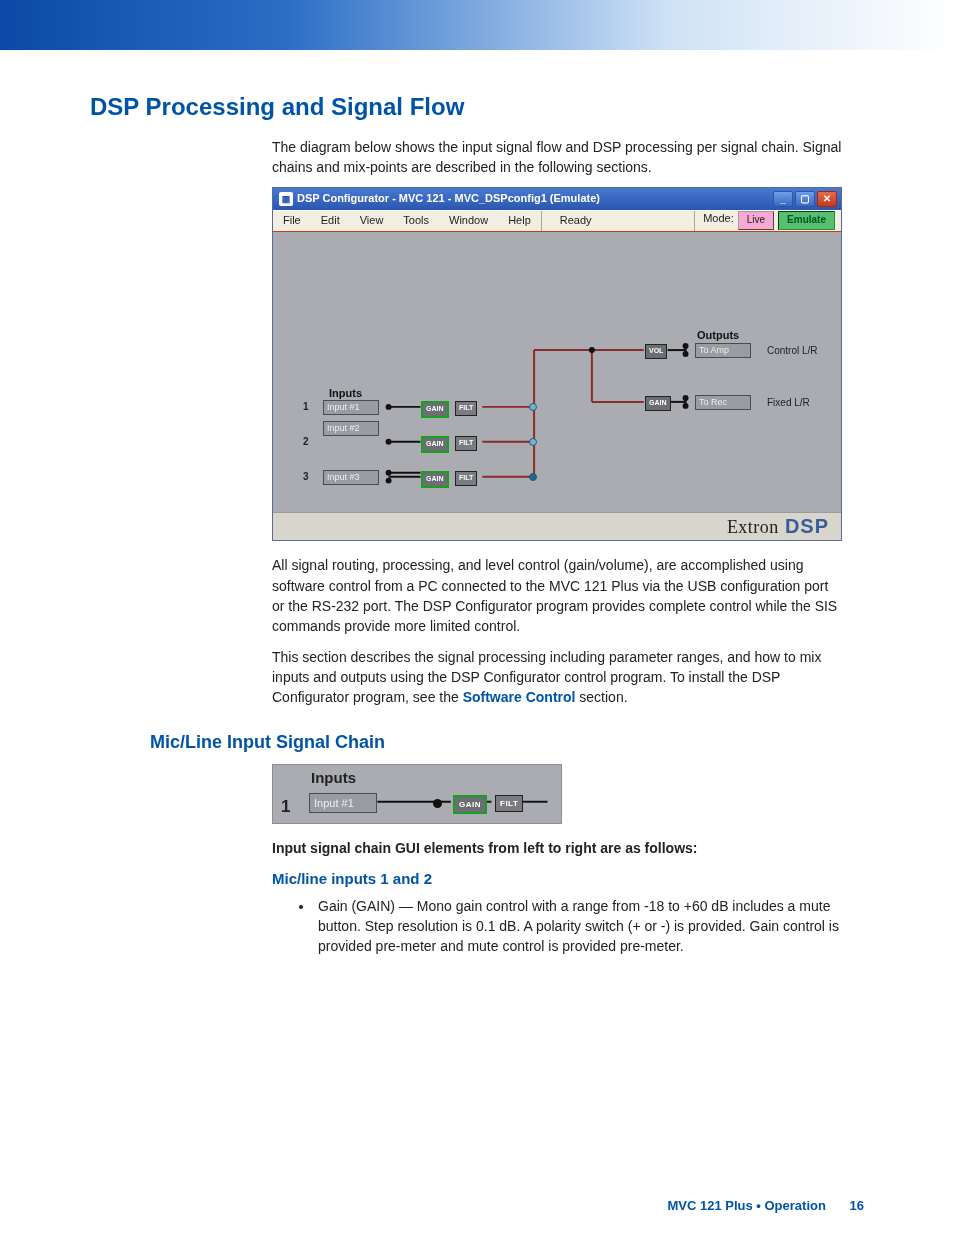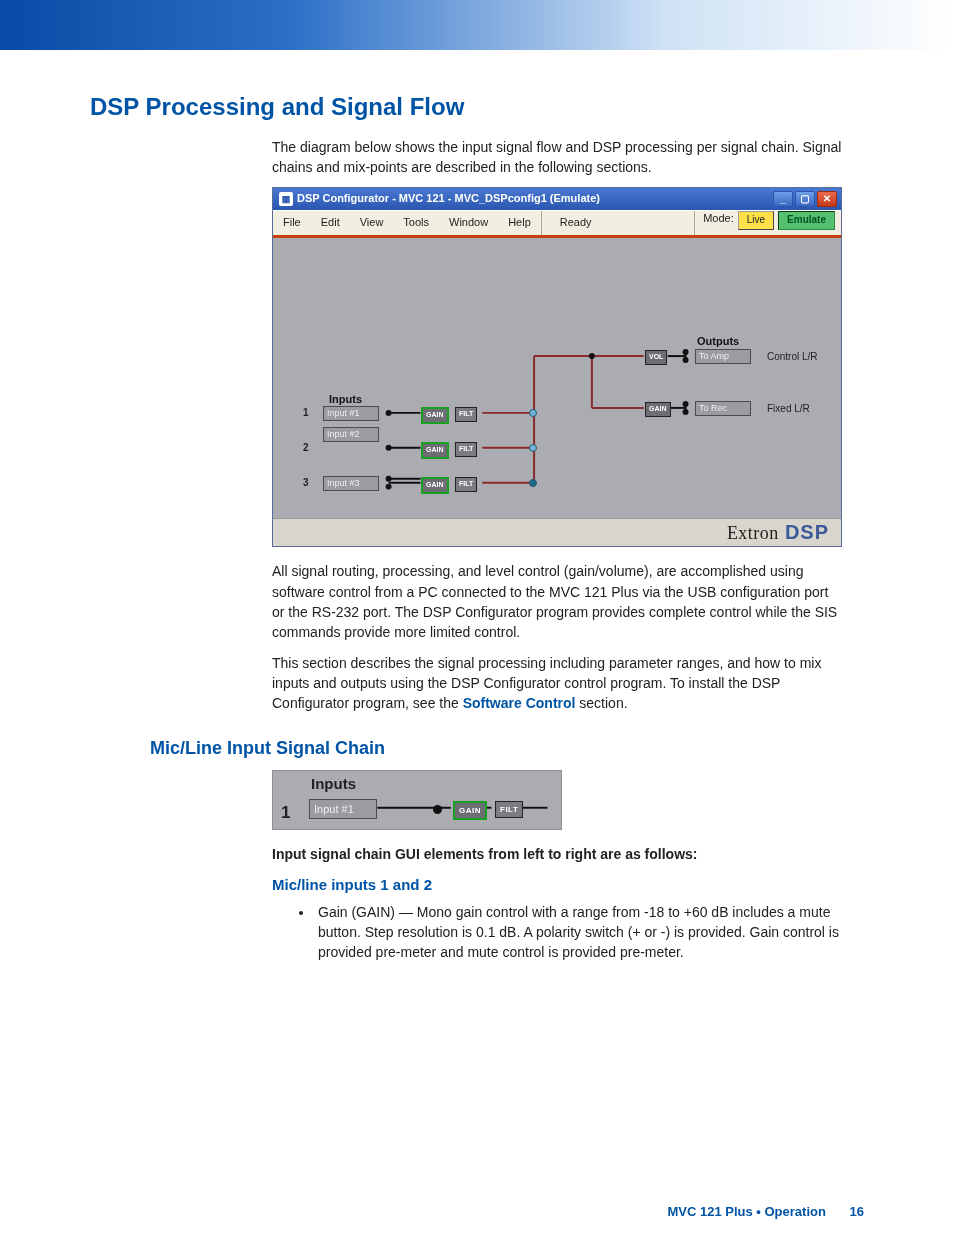--- a/index.html
+++ b/index.html
@@ -74,39 +74,39 @@
   .winbtn {
     width: 20px; height: 16px;
     background: linear-gradient(#6fa0e8, #3a68c0);
     border: 1px solid #2a56b0;
     border-radius: 2px;
     display:flex; align-items:center; justify-content:center;
     color:#fff; font-size:10px; font-weight:bold;
   }
   .winbtn.close { background: linear-gradient(#e86a4a, #c23a1a); border-color:#a02a10; }
   .menubar {
-    height: 28px;
+    height: 22px;
     background: #f2efe2;
     border-top:1px solid #fff;
-    border-bottom:3px solid #c2410c;
+    border-bottom:1px solid #c2410c;
     display:flex; align-items:center;
     font-size: 11px;
     color:#222;
   }
   .menubar .menu { padding: 0 10px; }
   .menubar .status {
     border-left:1px solid #b0a88c;
     padding: 0 18px;
     height:100%;
     display:flex; align-items:center;
   }
   .menubar .right { margin-left:auto; display:flex; align-items:flex-start; gap:4px; padding-right:6px; height:100%; border-left:1px solid #b0a88c; padding-left:8px;}
   .modebtn {
     font-size:10px; padding:1px 8px;
-    border:1px outset #9c9c9c; background:#fde047;
+    border:1px outset #9c9c9c; background:#f9a8d4;
   }
   .modebtn.active {
     background:#55c070; border:1px inset #2a8a40; color:#052;
     font-weight:bold;
   }
   .canvas {
     position:relative;
     background:#aaacb2;
     height: 280px;
     width:100%;

